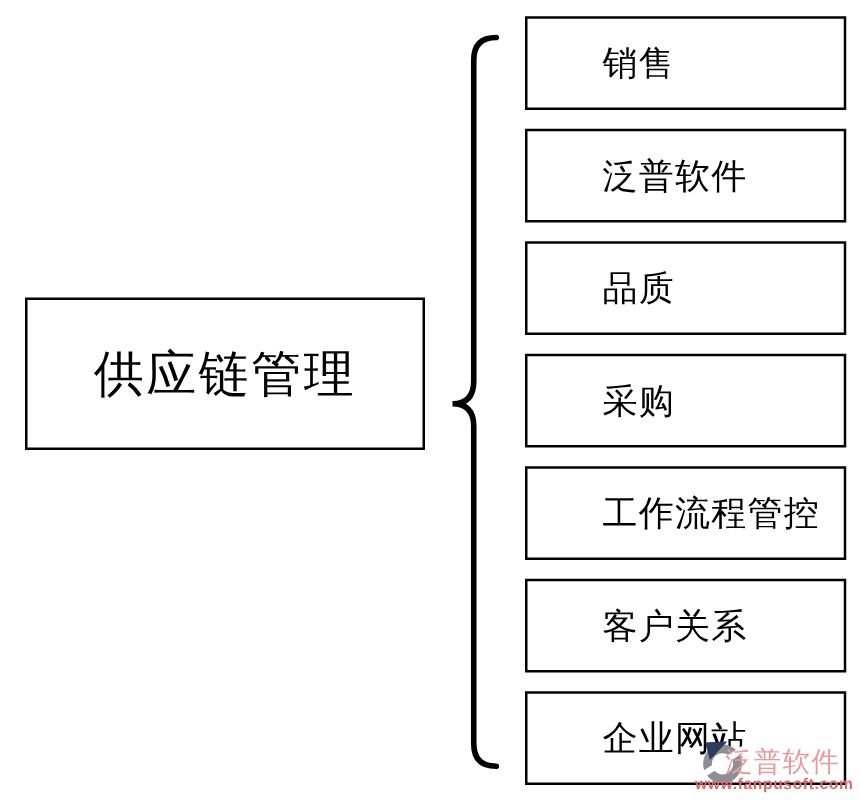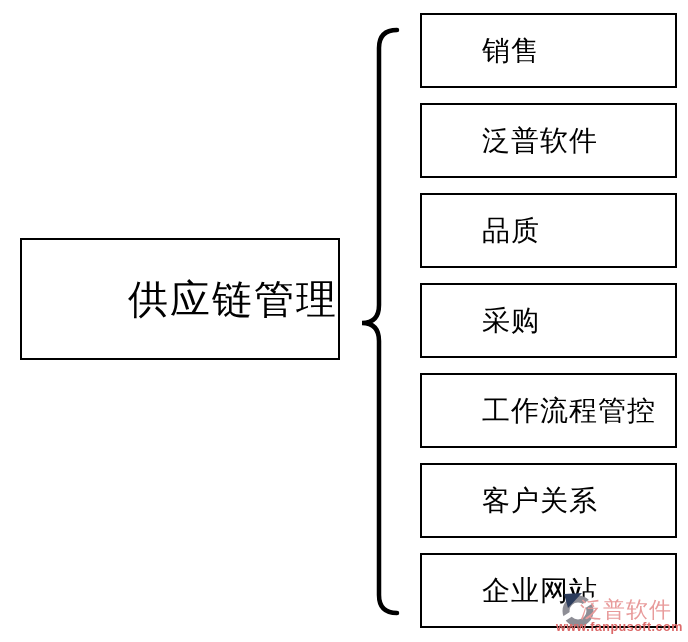--- a/index.html
+++ b/index.html
@@ -22,21 +22,21 @@
   .root-box {
     position: absolute;
     left: 20px;
     top: 238px;
     width: 320px;
     height: 122px;
     border: 2px solid #000000;
     box-sizing: border-box;
     display: flex;
     align-items: center;
-    justify-content: flex-end;
+    justify-content: center;
     font-size: 40px;
     letter-spacing: 2px;
     white-space: nowrap;
   }
   
   .brace {
     position: absolute;
     left: 352px;
     top: 22px;
     width: 50px;

